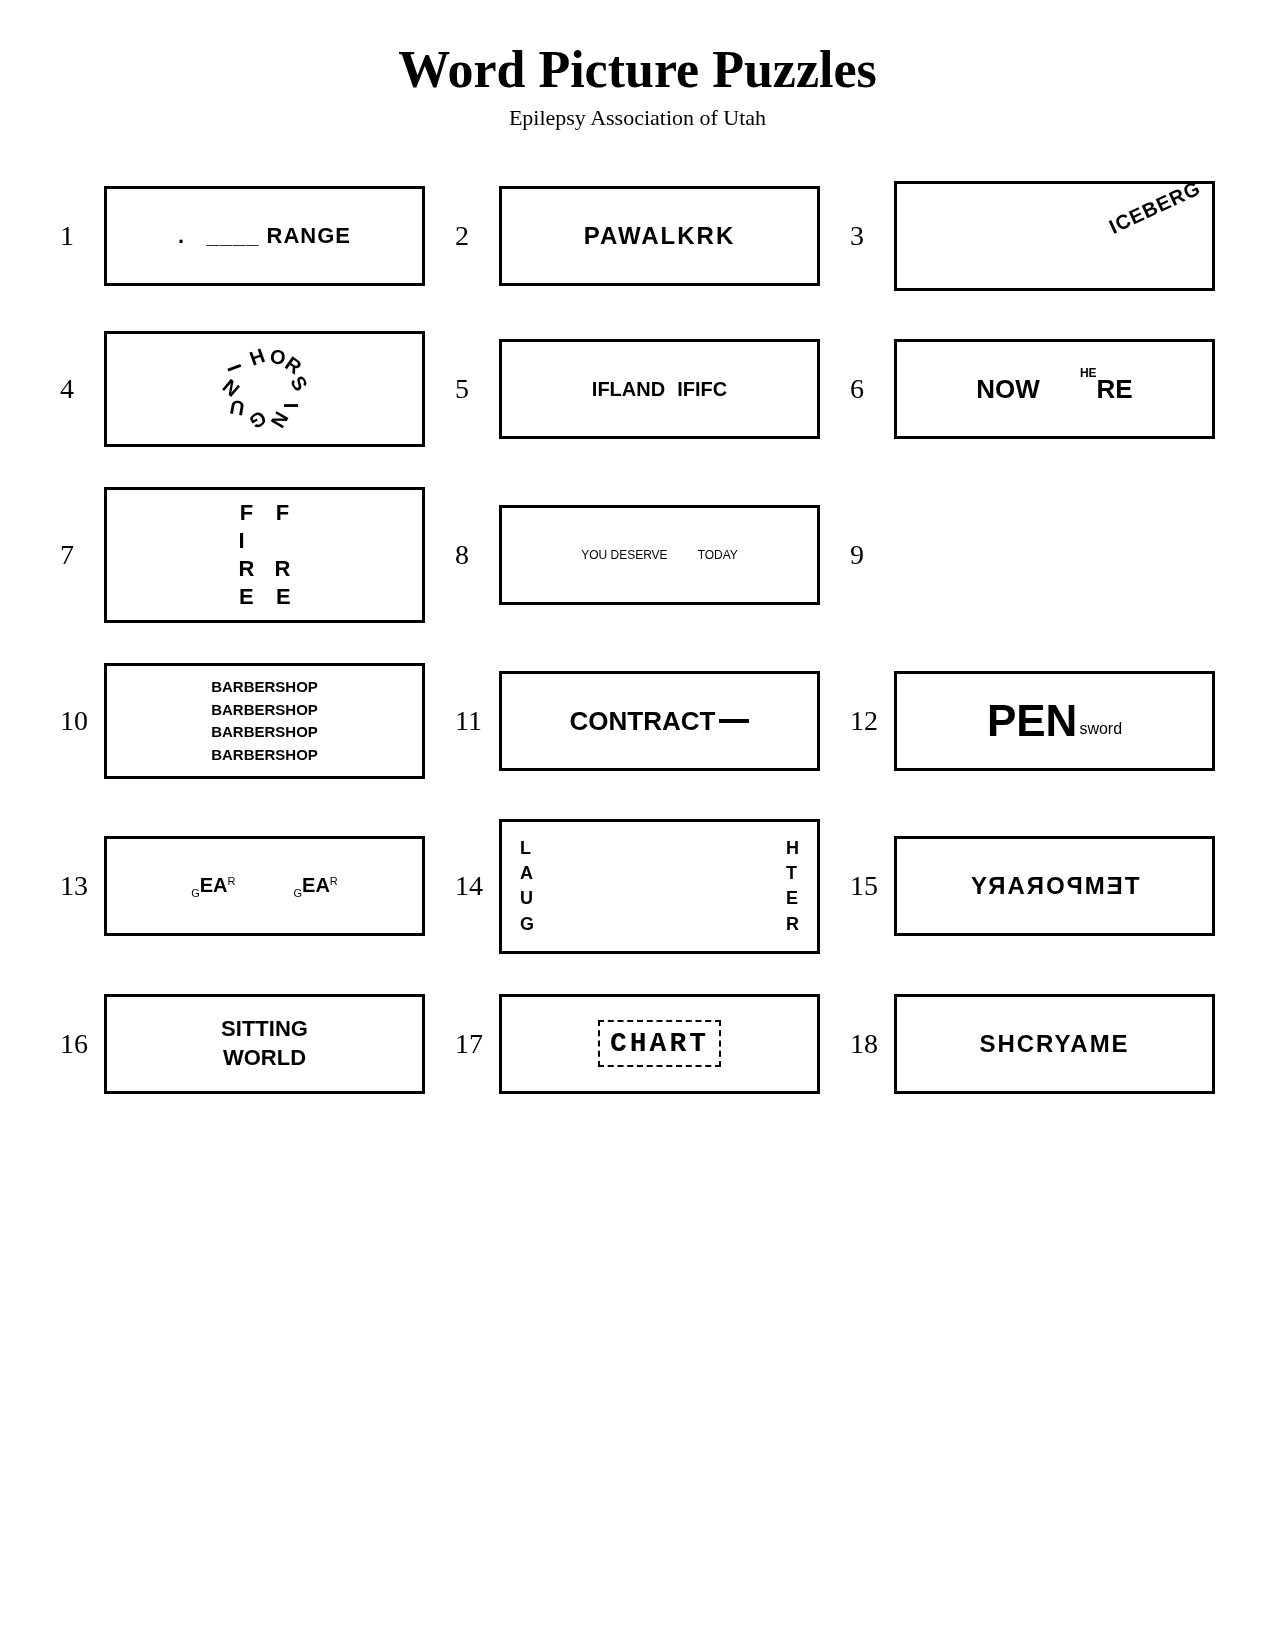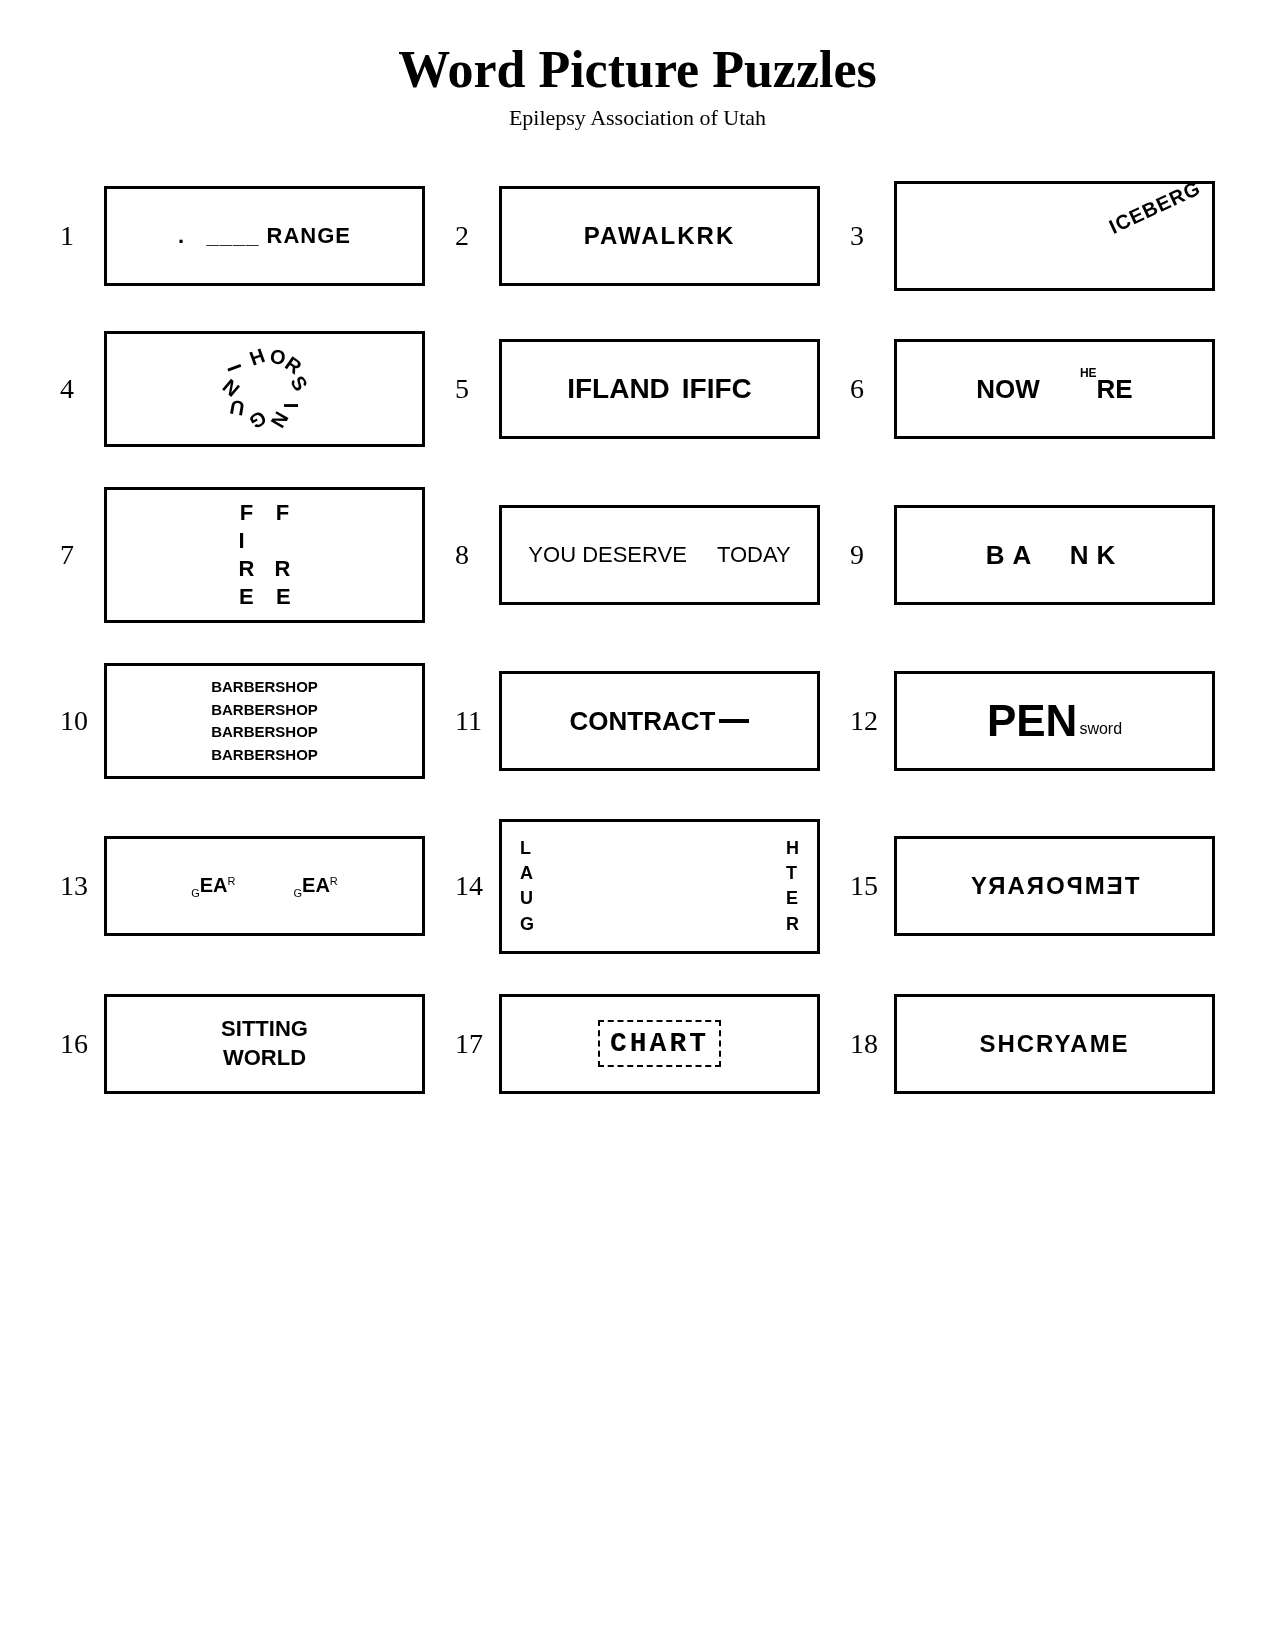--- a/index.html
+++ b/index.html
@@ -91,21 +91,21 @@
       position: absolute;
       font-size: 20px;
       font-weight: bold;
       font-family: Arial, sans-serif;
     }
 
     
     .p5-content {
       font-family: Arial, sans-serif;
       font-weight: bold;
-      font-size: 28px;
+      font-size: 20px;
       display: flex;
       gap: 12px;
       align-items: center;
     }
 
     
     .p6-content {
       font-family: Arial, sans-serif;
       font-weight: bold;
       font-size: 26px;
@@ -116,21 +116,21 @@
       font-size: 12px;
       vertical-align: super;
       position: relative;
       top: -8px;
       margin-left: 40px;
     }
 
     
     .p8-content {
       font-family: Arial, sans-serif;
-      font-size: 22px;
+      font-size: 12px;
       display: flex;
       gap: 30px;
       align-items: center;
     }
 
     
     .p9-content {
       font-family: Arial, sans-serif;
       font-weight: bold;
       font-size: 26px;
@@ -331,23 +331,20 @@
     <div class="puzzle-box">
       <div class="p8-content">
         <span>YOU DESERVE</span>
         <span>TODAY</span>
       </div>
     </div>
   </div>
 
   <div class="puzzle-cell">
     <span class="puzzle-number">9</span>
-    <div class="puzzle-box">
-      <div class="p9-content">BA&nbsp;&nbsp;NK</div>
-    </div>
   </div>
 
   <div class="puzzle-cell">
     <span class="puzzle-number">10</span>
     <div class="puzzle-box">
       <div class="p10-content">
         BARBERSHOP<br>
         BARBERSHOP<br>
         BARBERSHOP<br>
         BARBERSHOP

